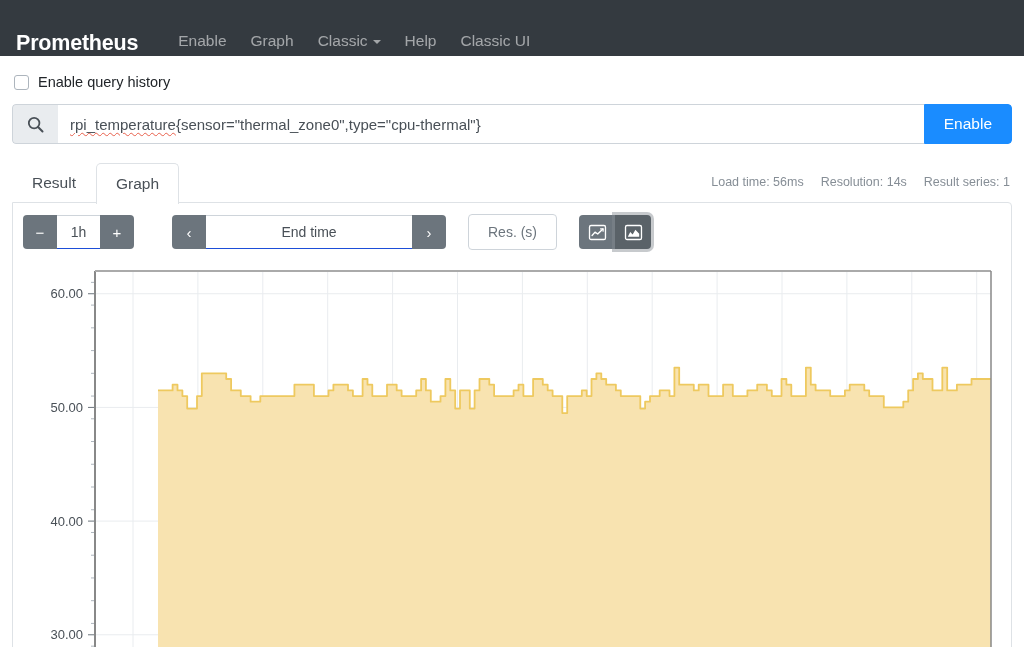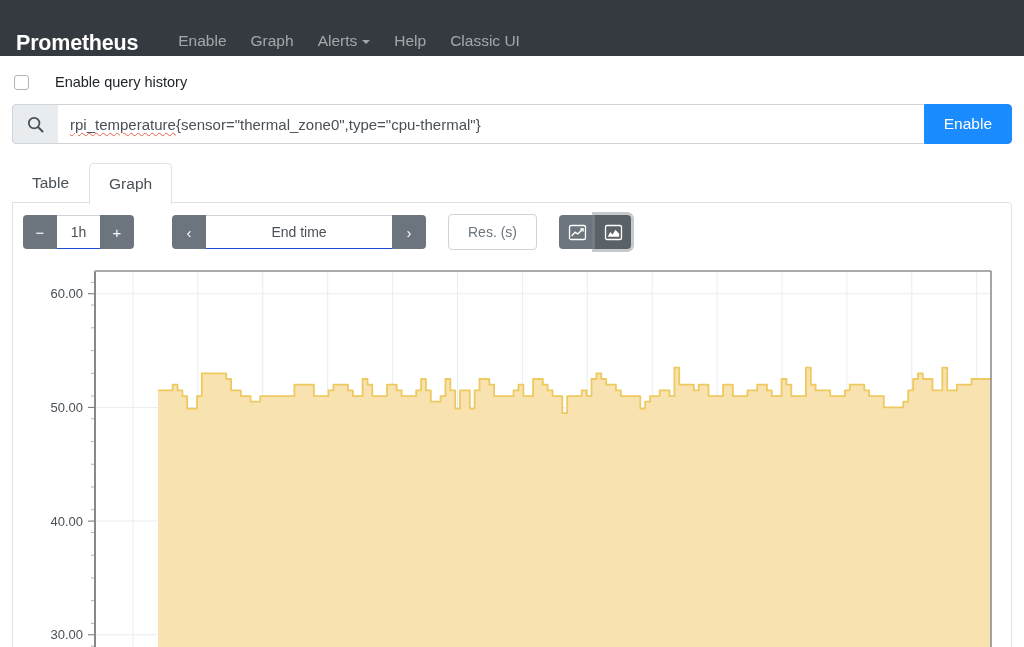--- a/index.html
+++ b/index.html
@@ -49,21 +49,21 @@
     position: relative;
     top: 1px;
   }
 
   
   .page { padding: 0 12px; }
 
   .history-row {
     display: flex;
     align-items: center;
-    gap: 26px;
+    gap: 9px;
     padding: 18px 2px 0 2px;
   }
   .chk {
     width: 15px; height: 15px;
     border: 1px solid #adb5bd;
     border-radius: 3px;
     background: #fff;
     cursor: pointer;
     flex: none;
   }
@@ -207,21 +207,21 @@
     color: #495057;
     border-top: 1px solid #ced4da;
     border-bottom: 1px solid #1d4ed8;
     font-size: 14px;
   }
   .range-input {
     width: 43px;
     text-align: center;
   }
   .endtime-input {
-    width: 186px;
+    width: 206px;
     text-align: center;
     color: #6c757d;
   }
   .res-box {
     margin-left: 22px;
     height: 36px;
     width: 89px;
     border: 1px solid #ced4da;
     border-radius: 4px;
     display: flex;
@@ -271,21 +271,21 @@
 <div class="navbar">
   <div class="brand">Prometheus</div>
   <div class="nav-links">
     <div class="nav-link">
       <span>Enable</span>
     </div>
     <div class="nav-link">
       <span>Graph</span>
     </div>
     <div class="nav-link">
-      <span>Alerts</span>
+      <span>Classic</span>
       <span class="caret"></span>
     </div>
     <div class="nav-link">
       <span>Help</span>
     </div>
     <div class="nav-link">
       <span>Classic UI</span>
     </div>
   </div>
 </div>
@@ -305,22 +305,27 @@
       </svg>
     </div>
     <div class="query-text-wrap">
       <span class="query-text"><span class="spell">rpi_temperature</span><span>{sensor="thermal_zone0",type="cpu-thermal"}</span></span>
     </div>
     <button class="execute-btn">Enable</button>
   </div>
 
   <div class="tabs-meta">
     <div class="tabs">
-      <div class="tab inactive">Table</div>
+      <div class="tab inactive">Result</div>
       <div class="tab active">Graph</div>
+    </div>
+    <div class="meta">
+      <span>Load time: 56ms</span>
+      <span>Resolution: 14s</span>
+      <span>Result series: 1</span>
     </div>
   </div>
 
   <div class="panel">
 
     <div class="controls">
 
       <div class="btn-group">
         <button class="gbtn">−</button>
         <div class="gbtn light range-input">1h</div>

